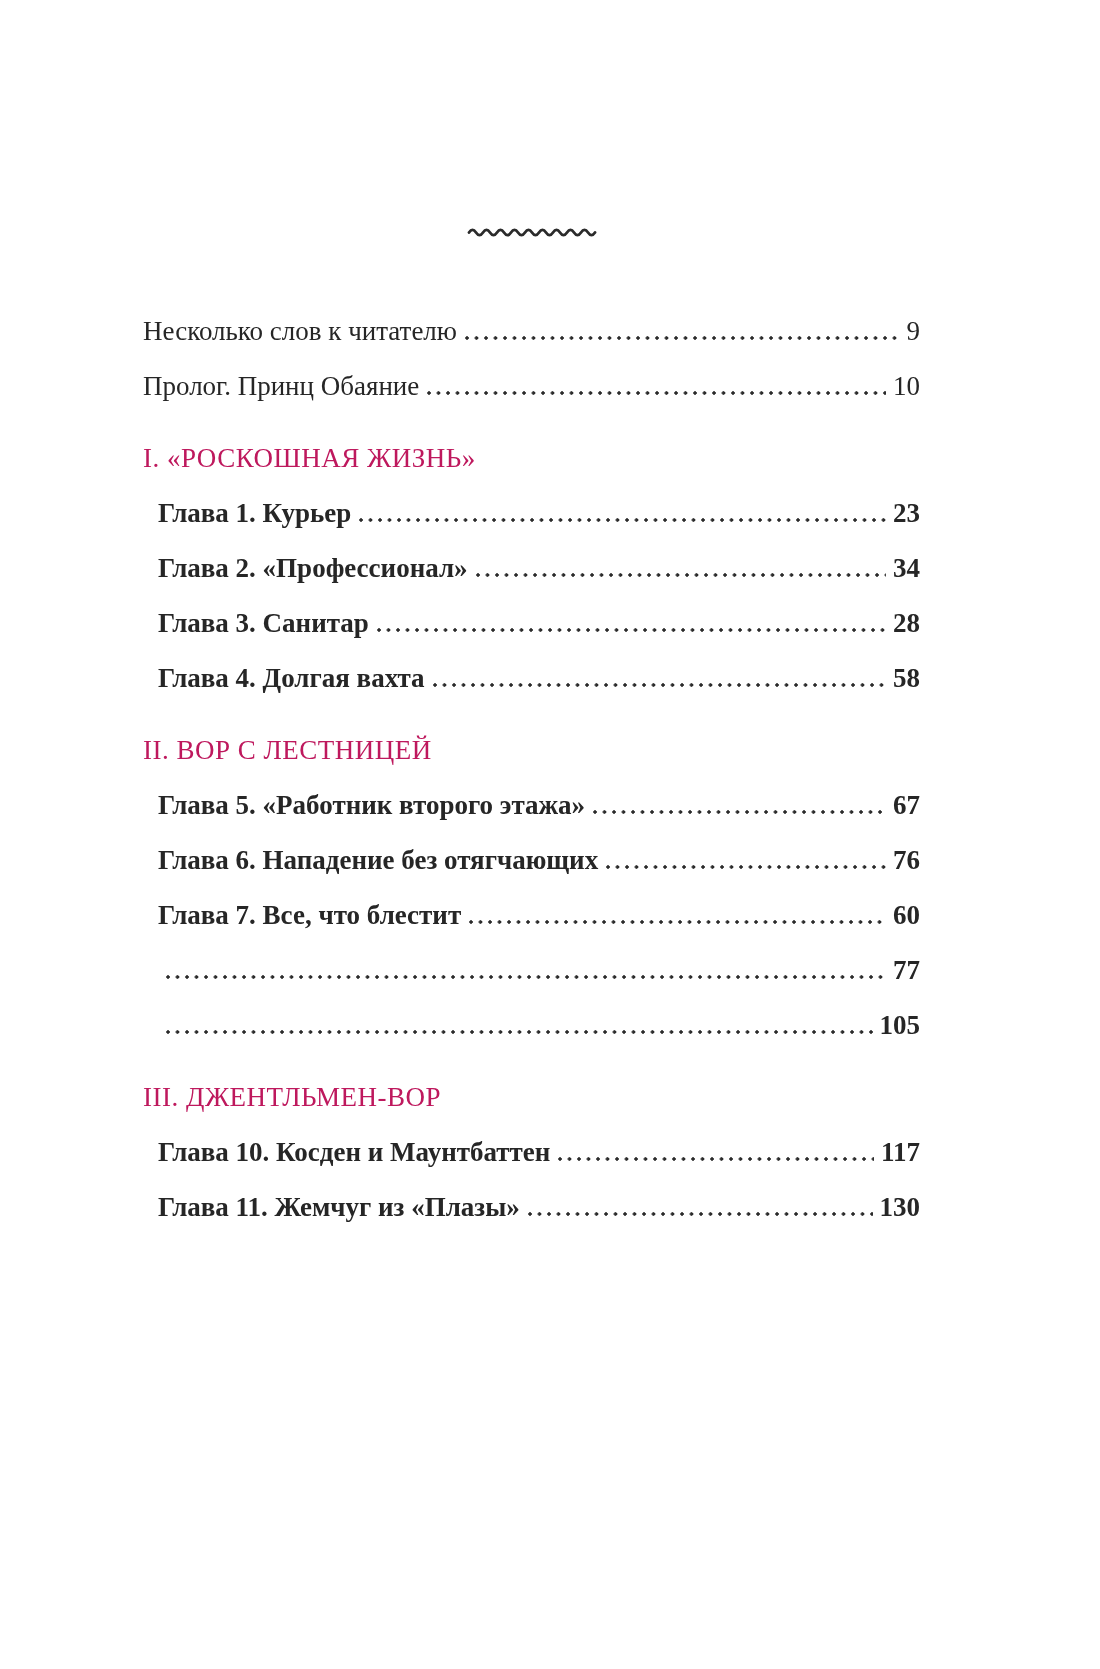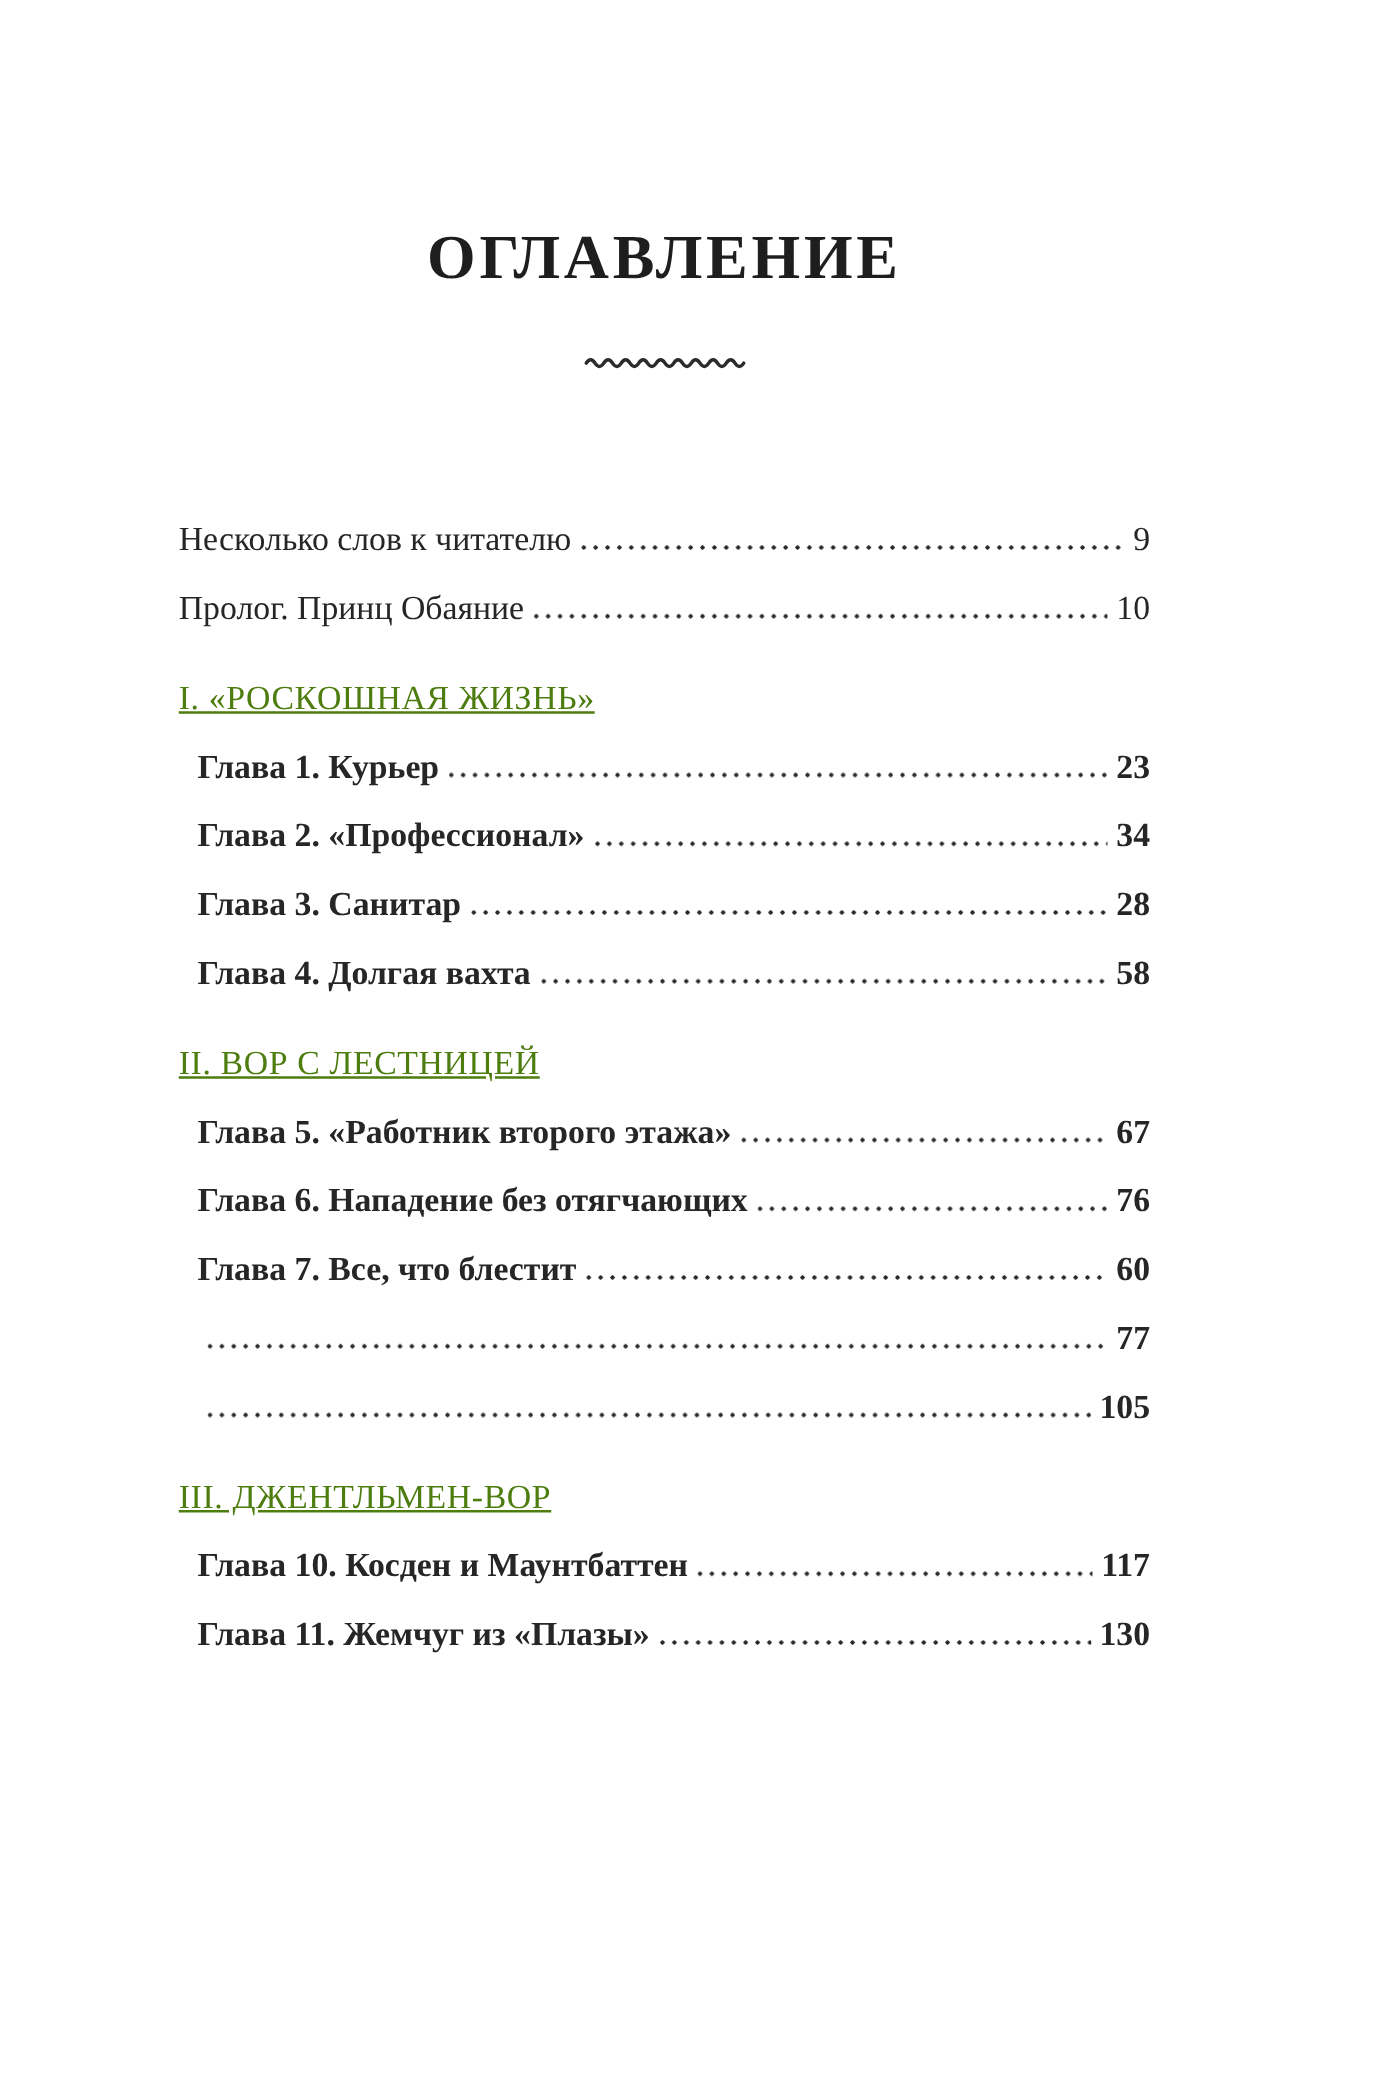--- a/index.html
+++ b/index.html
@@ -29,40 +29,39 @@
     font-weight: bold;
     letter-spacing: 3px;
     color: #1e1e1e;
   }
   .ornament-wrap {
     margin-top: 48px;
     text-align: center;
     line-height: 0;
   }
   .toc-list {
-    margin-top: 118px;
+    margin-top: 76px;
     font-size: 27px;
   }
   .toc-row {
     display: flex;
     align-items: baseline;
     height: 34px;
     line-height: 34px;
     margin-top: 21px;
     white-space: nowrap;
   }
   .toc-row:first-child { margin-top: 0; }
   .toc-row.indented { padding-left: 15px; font-weight: bold; }
   .section-heading {
     height: 34px;
     line-height: 34px;
     margin-top: 38px;
     letter-spacing: 0.5px;
-    color: #4d7c0f;
-    text-decoration: underline;
+    color: #be185d;
   }
   .entry-label { flex: 0 0 auto; }
   .dot-leader {
     flex: 1 1 auto;
     height: 4px;
     margin-left: 8px;
     margin-right: 7px;
     background-image: radial-gradient(circle at 2px 2px, #2b2b2b 1.5px, rgba(0,0,0,0) 1.9px);
     background-size: 9.5px 4px;
     background-repeat: repeat-x;
@@ -72,21 +71,20 @@
     flex: 0 0 auto;
     text-align: right;
   }
 </style>
 </head>
 <body>
 
 <div class="page">
   <div class="content">
 
-    <div class="toc-title">ОГЛАВЛЕНИЕ</div>
 
     <div class="ornament-wrap">
       <svg width="130" height="14" viewBox="0 0 130 14" xmlns="http://www.w3.org/2000/svg" aria-hidden="true">
         <path d="M2,8.5 Q5.5,3.2 9,8.5 T16,8.5 T23,8.5 T30,8.5 T37,8.5 T44,8.5 T51,8.5 T58,8.5 T65,8.5 T72,8.5 T79,8.5 T86,8.5 T93,8.5 T100,8.5 T107,8.5 T114,8.5 T121,8.5 T128,8.5" fill="none" stroke="#2b2b2b" stroke-width="2.8" stroke-linecap="round"></path>
       </svg>
     </div>
 
     <div class="toc-list">
         <div class="toc-row">
     <span class="entry-label">Несколько слов к читателю</span>

